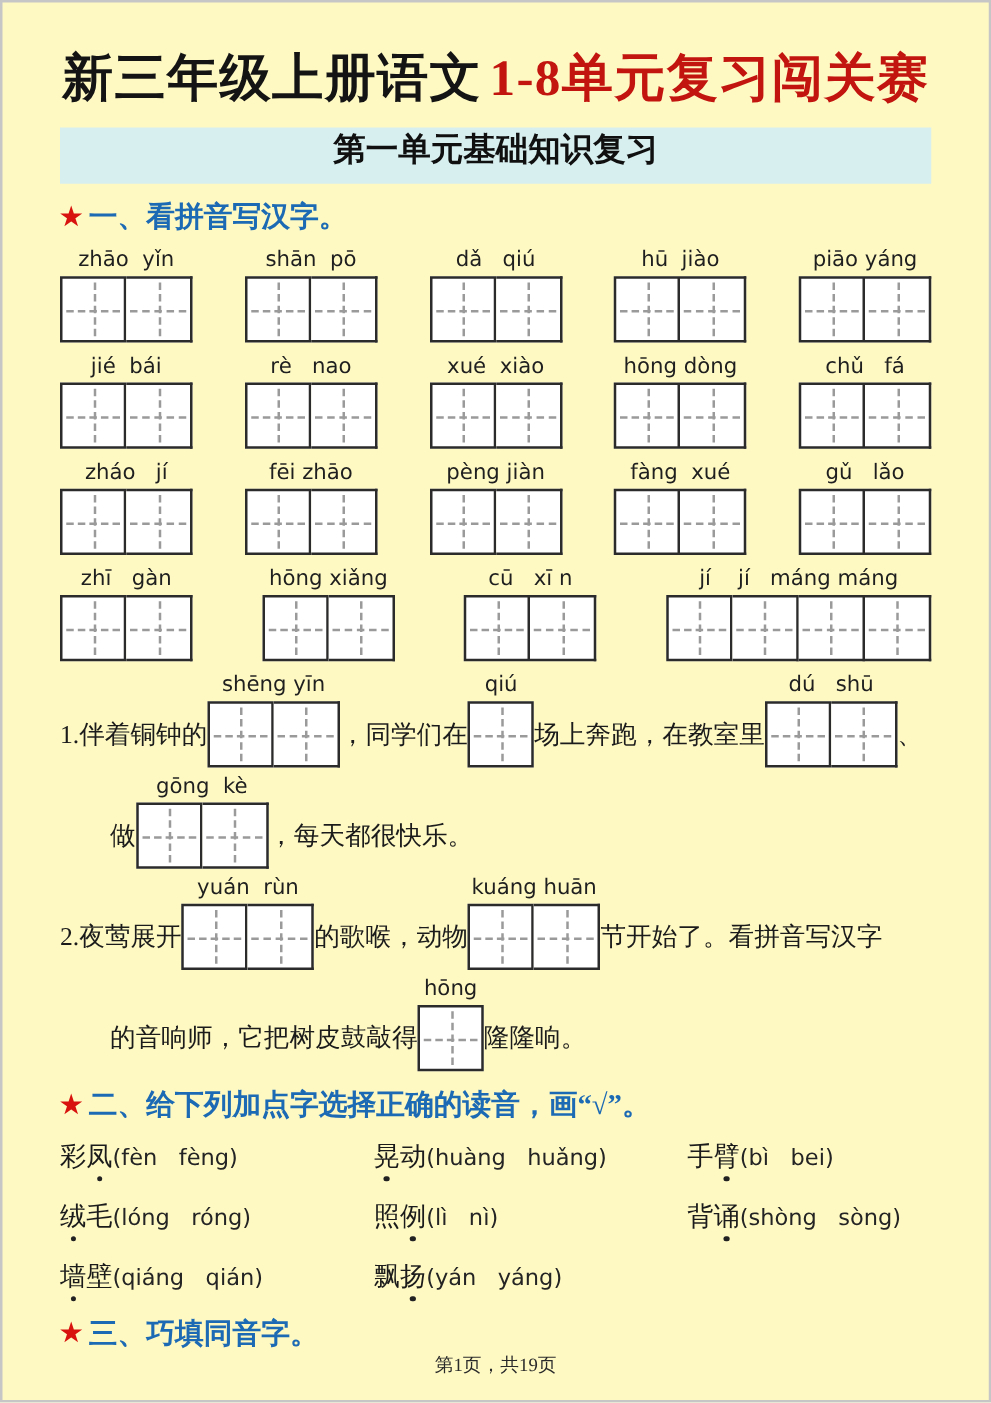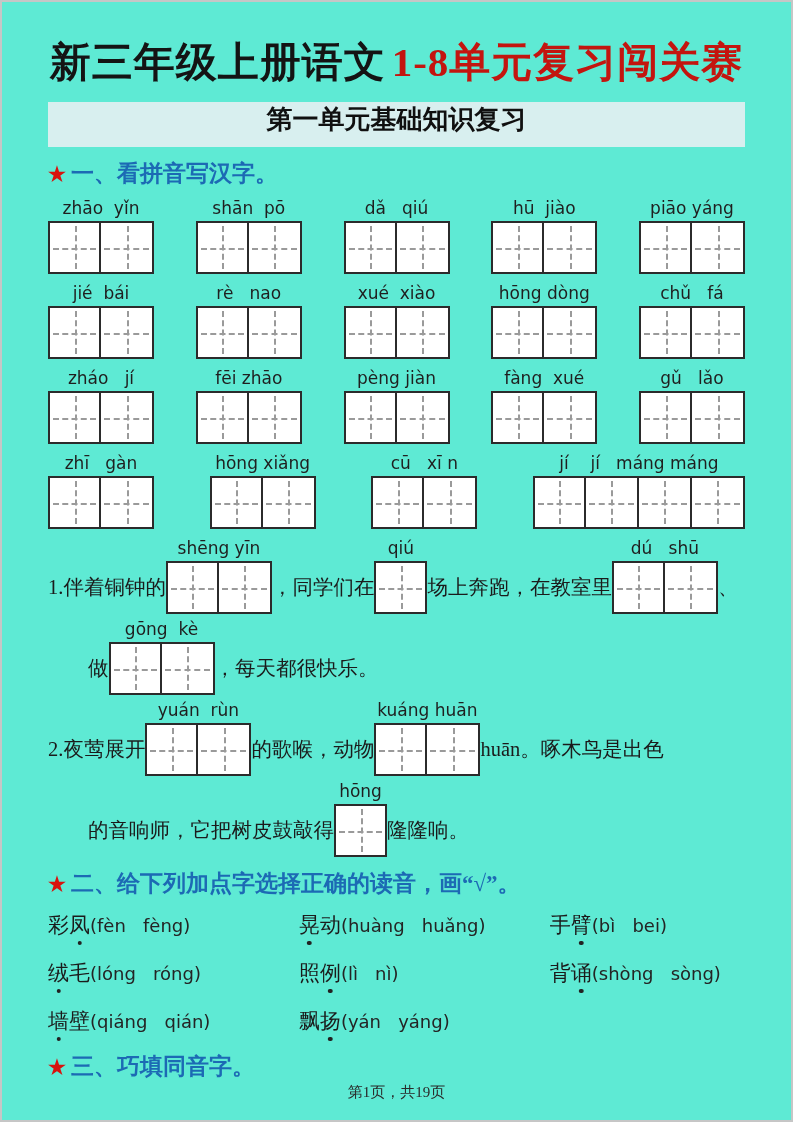--- a/index.html
+++ b/index.html
@@ -1,19 +1,19 @@
 <!DOCTYPE html>
 <html><head>
 <meta charset="utf-8">
 <style>
   * { margin:0; padding:0; box-sizing:border-box; }
   html,body { background:#e9e9e9; }
   body { font-family:"Liberation Serif", serif; }
   .page {
-    width:793px; height:1122px; background:#5eead4; position:relative;
+    width:793px; height:1122px; background:#fef9c3; position:relative;
     border:2px solid #c6c6c6; padding:34px 46px 0 46px; overflow:hidden;
   }
   .title { text-align:center; font-size:41px; font-weight:900; color:#141414;
            line-height:1.3; white-space:nowrap; letter-spacing:1px; }
   .title .red { color:#c3150f; margin-left:6px; }
   .unit-bar { margin-top:13px; background:#d8efef; height:45px; display:flex;
               justify-content:center; font-size:26px;
               font-weight:bold; color:#101010; }
   .sec-heading { margin-top:11px; font-size:23px; font-weight:bold; color:#1c6ab4;
                  display:flex; align-items:center; }
@@ -261,21 +261,21 @@
           </div>
         </div>
         <span class="stext">的歌喉，动物</span>
         <div class="pgroup">
           <div class="plabel">kuáng huān</div>
           <div class="box-row">
             <div class="tbox"></div>
             <div class="tbox"></div>
           </div>
         </div>
-        <span class="stext">huān。啄木鸟是出色</span>
+        <span class="stext">节开始了。看拼音写汉字</span>
       </div>
       <div class="sline indent">
         <span class="stext">的音响师，它把树皮鼓敲得</span>
         <div class="pgroup">
           <div class="plabel">hōng</div>
           <div class="box-row">
             <div class="tbox"></div>
           </div>
         </div>
         <span class="stext">隆隆响。</span>

